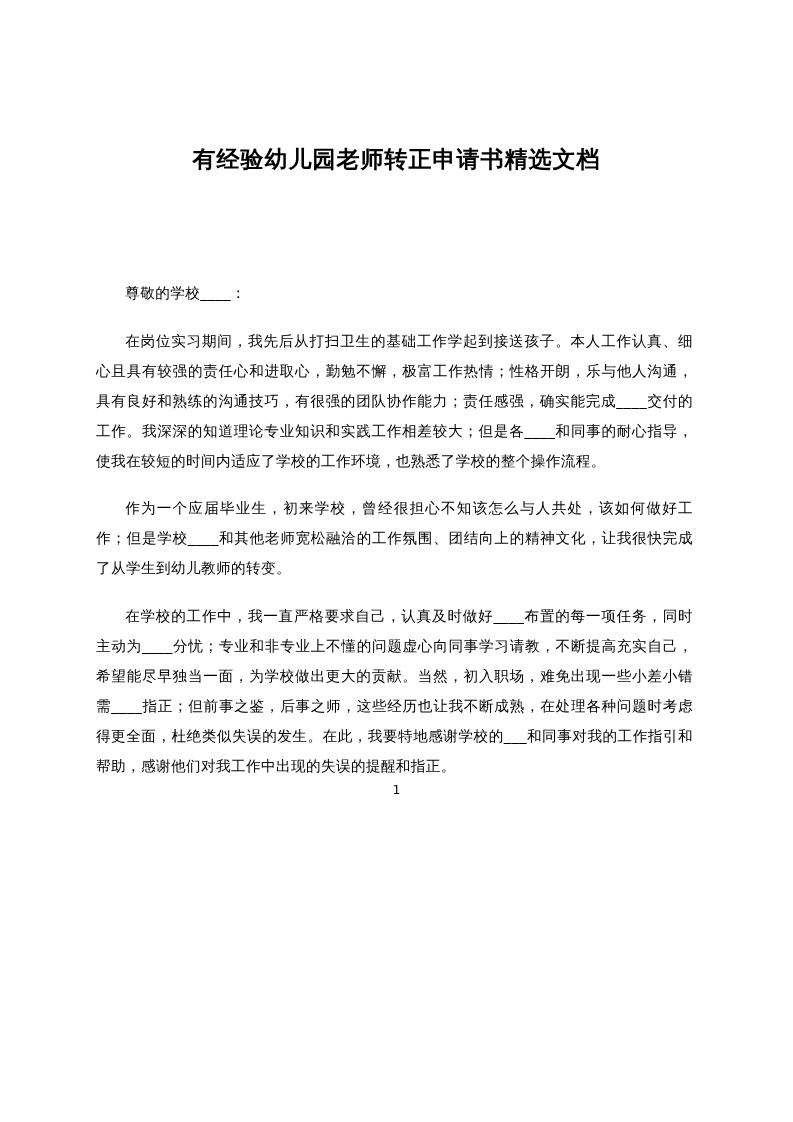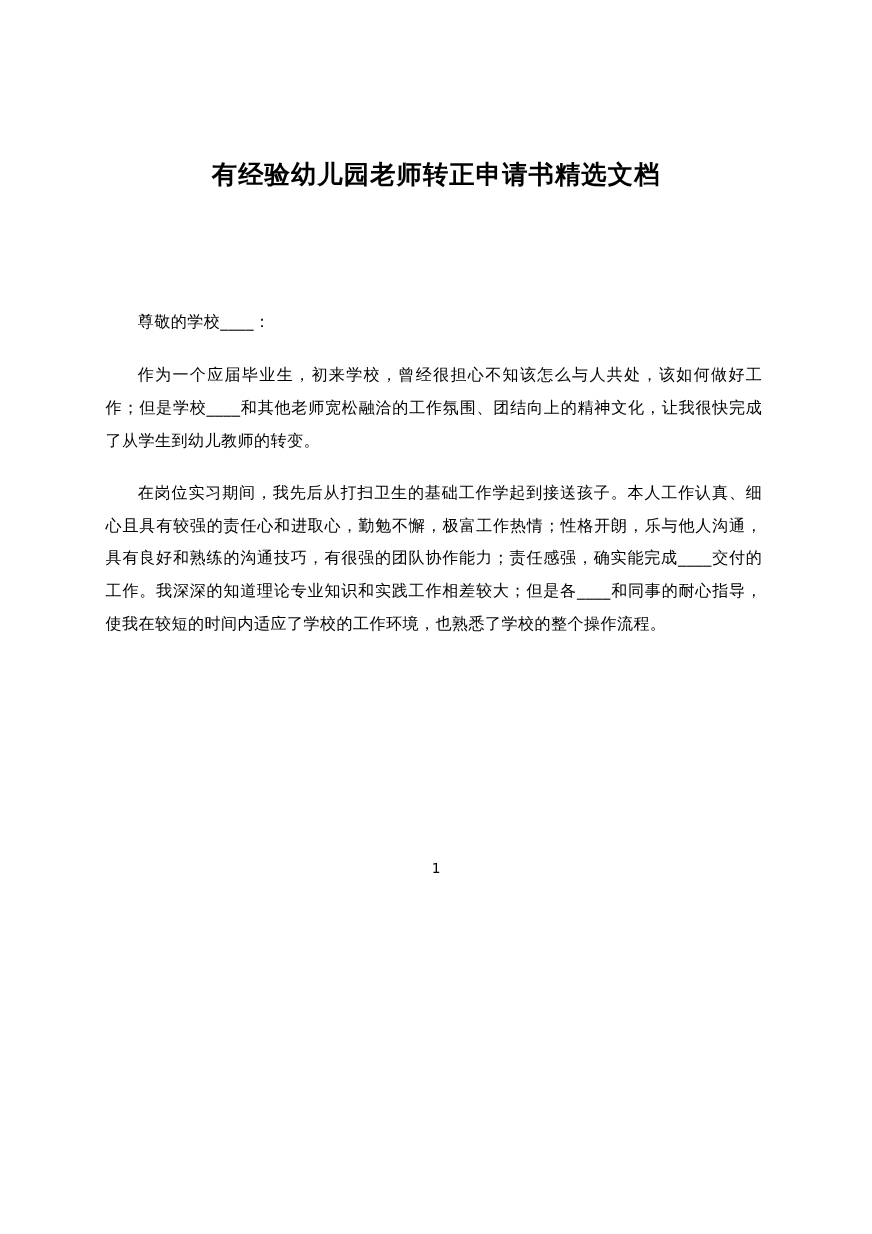--- a/index.html
+++ b/index.html
@@ -61,19 +61,20 @@
 </style>
 </head>
 <body>
 
 <div class="page">
 
   <h1 class="doc-title">有经验幼儿园老师转正申请书精选文档</h1>
 
   <div class="body-area">
     <p class="para indent">尊敬的学校____：</p>
+    <p class="para indent">在岗位实习期间，我先后从打扫卫生的基础工作学起到接送孩子。本人工作认真、细心且具有较强的责任心和进取心，勤勉不懈，极富工作热情；性格开朗，乐与他人沟通，具有良好和熟练的沟通技巧，有很强的团队协作能力；责任感强，确实能完成____交付的工作。我深深的知道理论专业知识和实践工作相差较大；但是各____和同事的耐心指导，使我在较短的时间内适应了学校的工作环境，也熟悉了学校的整个操作流程。</p>
     <p class="para indent">作为一个应届毕业生，初来学校，曾经很担心不知该怎么与人共处，该如何做好工作；但是学校____和其他老师宽松融洽的工作氛围、团结向上的精神文化，让我很快完成了从学生到幼儿教师的转变。</p>
-    <p class="para indent">在岗位实习期间，我先后从打扫卫生的基础工作学起到接送孩子。本人工作认真、细心且具有较强的责任心和进取心，勤勉不懈，极富工作热情；性格开朗，乐与他人沟通，具有良好和熟练的沟通技巧，有很强的团队协作能力；责任感强，确实能完成____交付的工作。我深深的知道理论专业知识和实践工作相差较大；但是各____和同事的耐心指导，使我在较短的时间内适应了学校的工作环境，也熟悉了学校的整个操作流程。</p>
+    <p class="para indent">在学校的工作中，我一直严格要求自己，认真及时做好____布置的每一项任务，同时主动为____分忧；专业和非专业上不懂的问题虚心向同事学习请教，不断提高充实自己，希望能尽早独当一面，为学校做出更大的贡献。当然，初入职场，难免出现一些小差小错需____指正；但前事之鉴，后事之师，这些经历也让我不断成熟，在处理各种问题时考虑得更全面，杜绝类似失误的发生。在此，我要特地感谢学校的___和同事对我的工作指引和帮助，感谢他们对我工作中出现的失误的提醒和指正。</p>
   </div>
 
   <div class="page-number">1</div>
 
 </div>
 
 </body></html>

